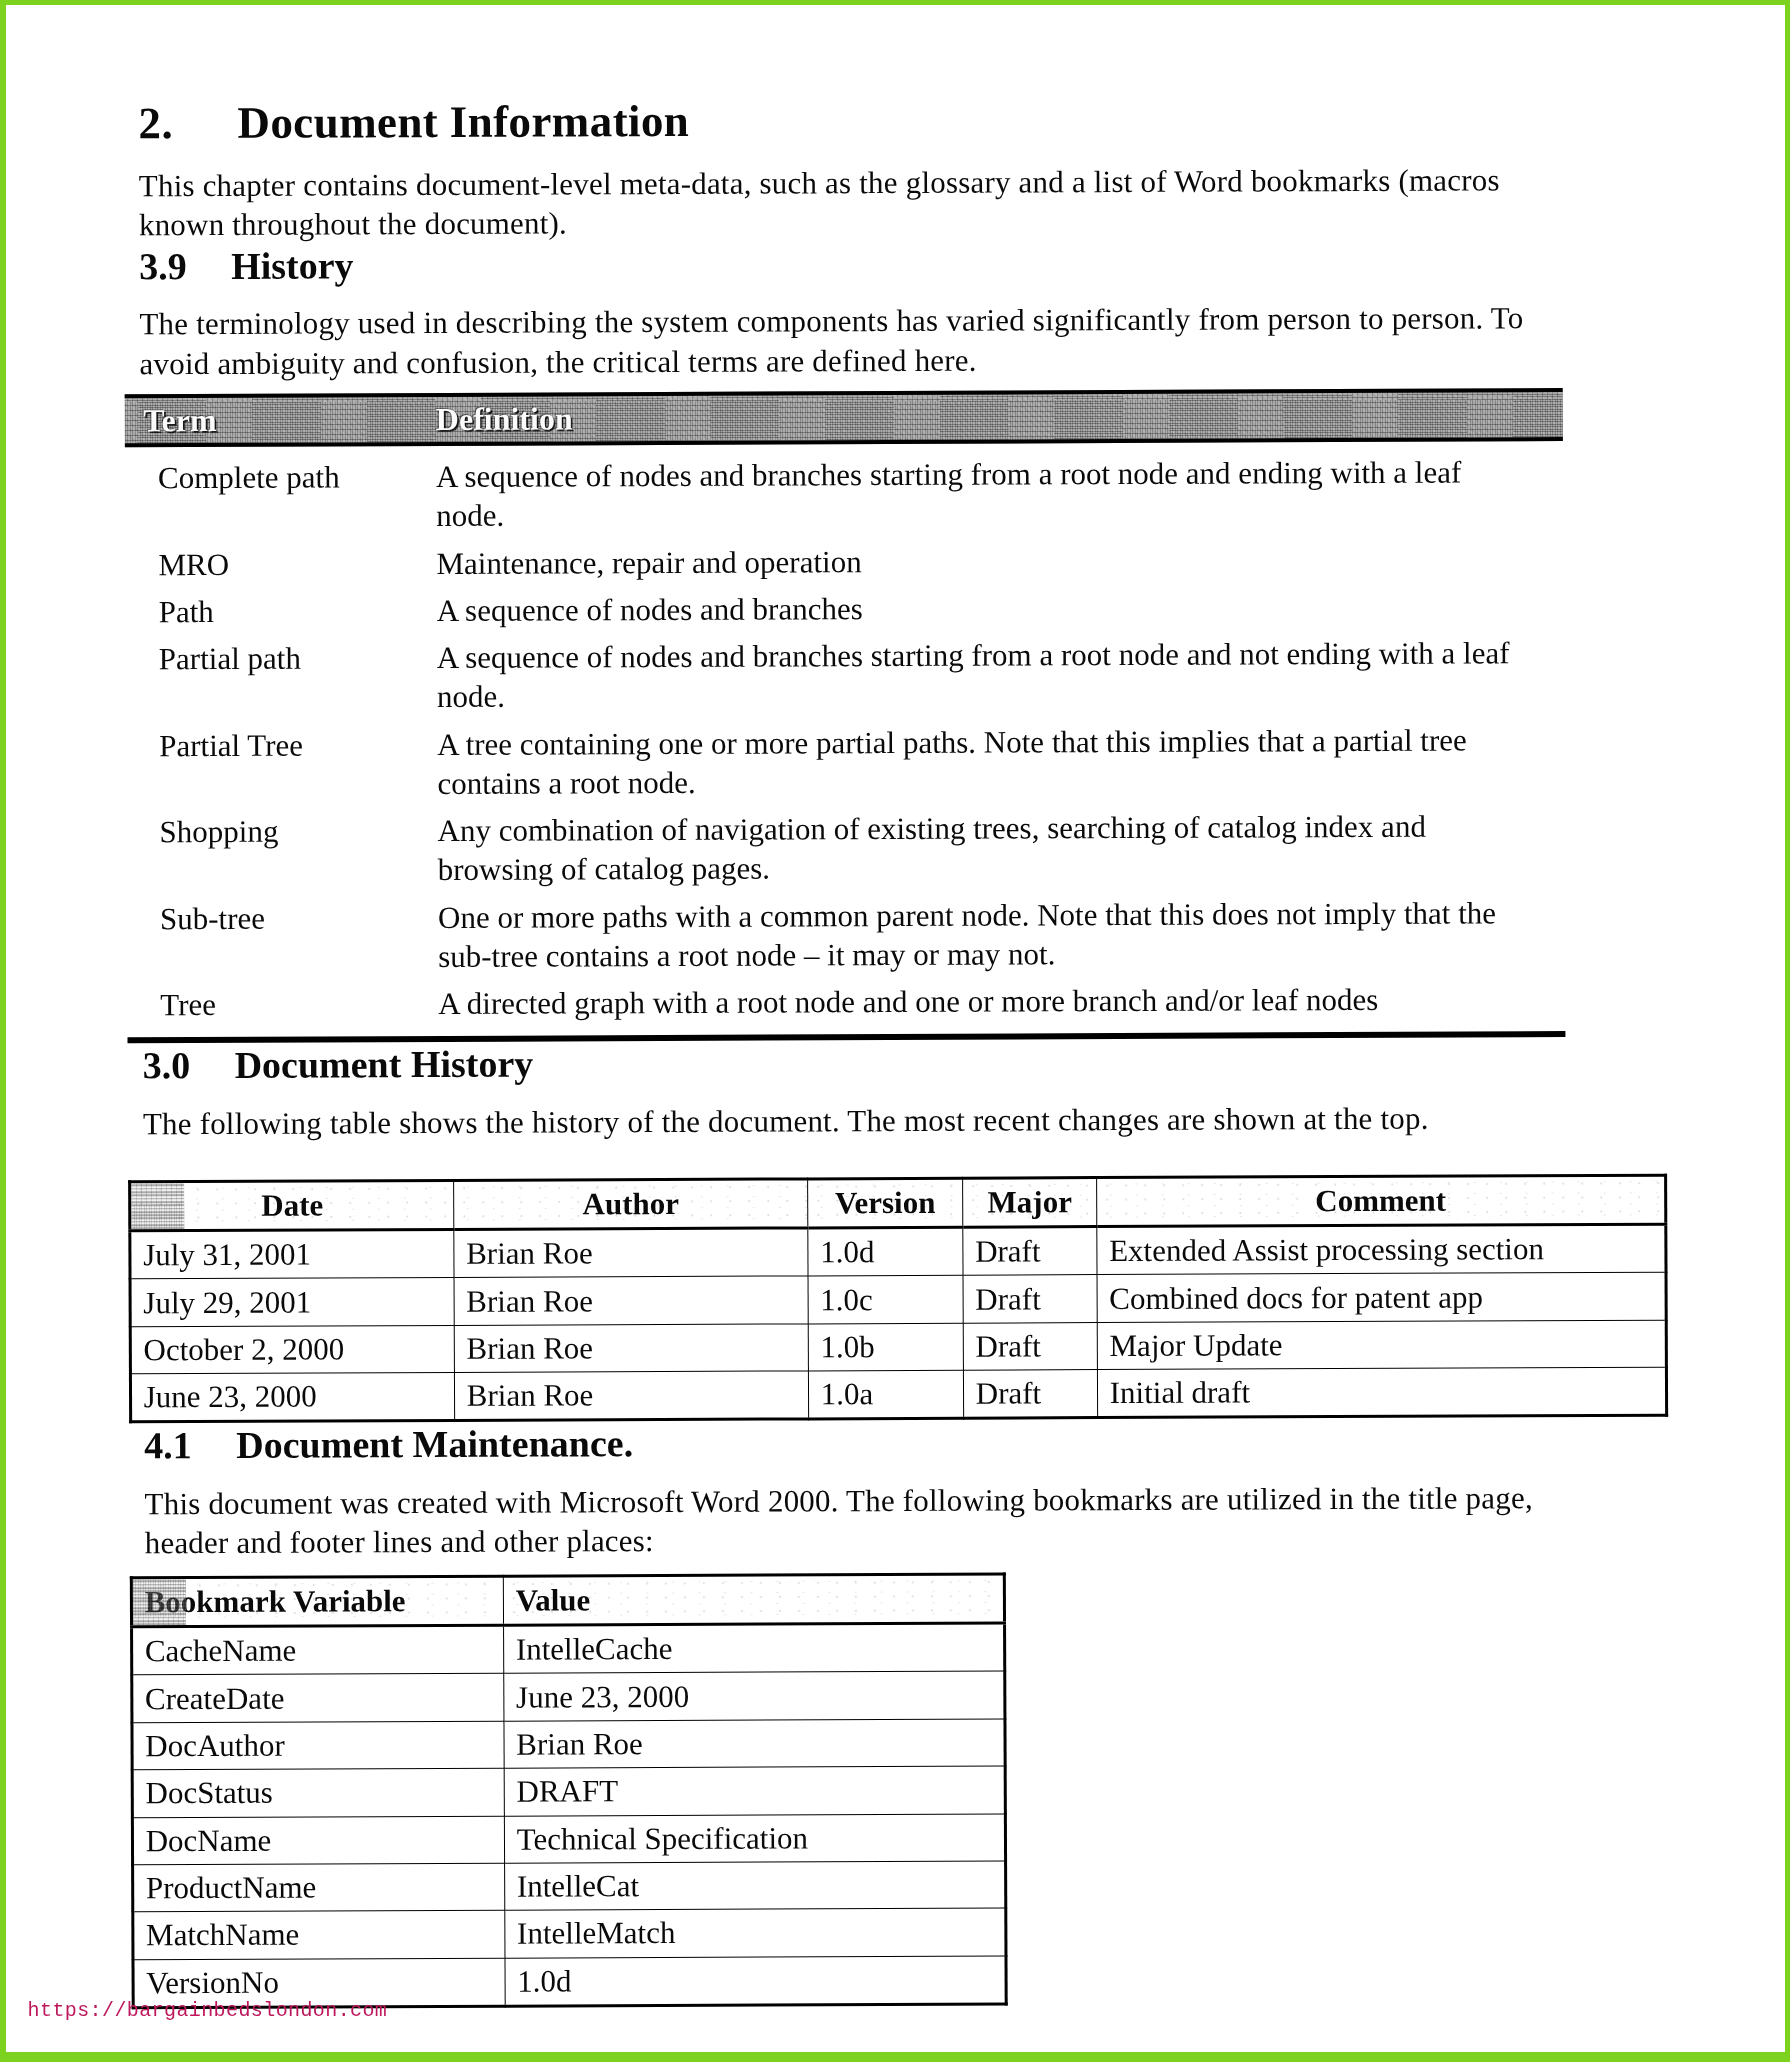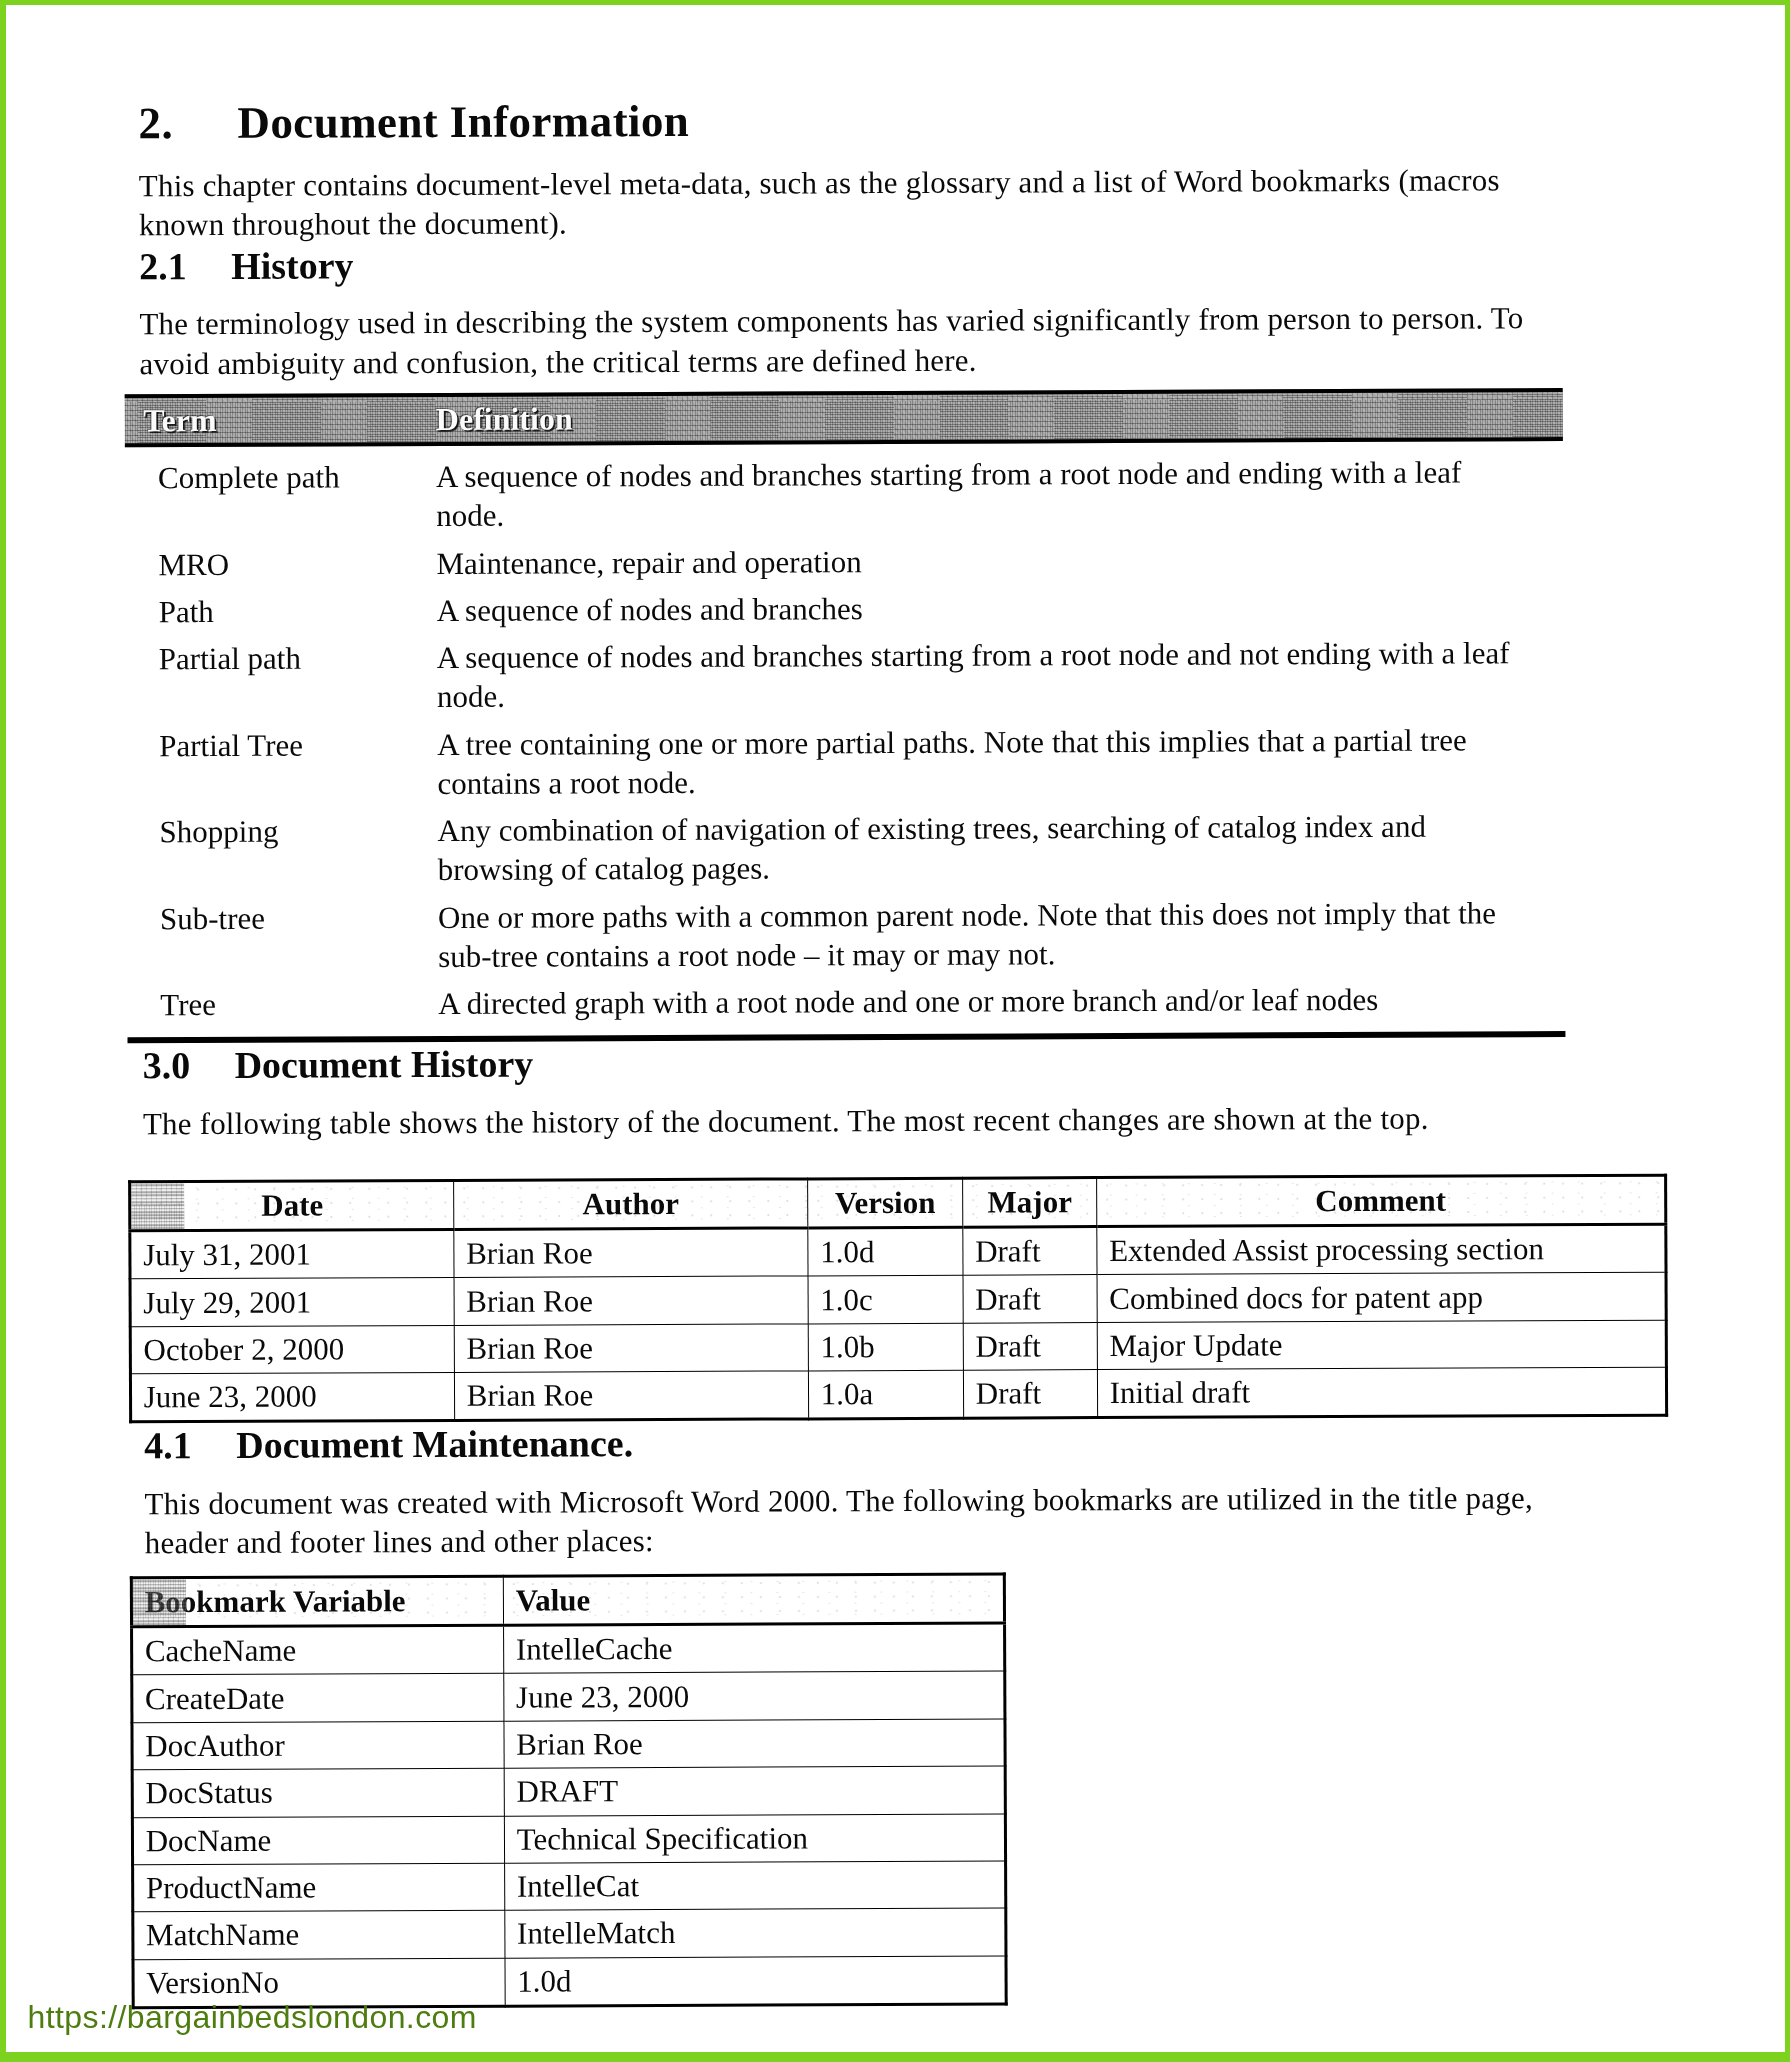--- a/index.html
+++ b/index.html
@@ -85,35 +85,35 @@
   .hist col.c-comment{width:569px;}
   .hist thead th{text-align:center;}
   
   .bmark{width:873px;margin-top:13.4px;}
   .bmark col.c-var{width:372px;}
   .bmark col.c-val{width:501px;}
   .bmark th,.bmark td{height:41px;}
   
   .url{
     position:absolute;left:27.6px;top:1999px;z-index:60;
-    font-family:Liberation Sans, sans-serif;
-    font-size:32px;color:#4d7c0f;text-decoration:none;letter-spacing:0.4px;
+    font-family:Liberation Mono, monospace;
+    font-size:20px;color:#be185d;text-decoration:none;letter-spacing:0.4px;
   }
 </style>
 </head>
 <body>
 
 <div class="frame"></div>
 
 <div class="scan">
 
   <h1 class="chapter"><span class="num">2.</span><span>Document Information</span></h1>
   <p class="body w-chapter">This chapter contains document-level meta-data, such as the glossary and a list of Word bookmarks (macros known throughout the document).</p>
 
-  <h2 class="sect sp-gloss"><span class="num">2.1</span><span>History</span></h2>
+  <h2 class="sect sp-gloss"><span class="num">3.9</span><span>History</span></h2>
   <p class="body w-gloss">The terminology used in describing the system components has varied significantly from person to person.  To avoid ambiguity and confusion, the critical terms are defined here.</p>
 
   <div class="gloss">
     <div class="gloss-head">
       <div class="hterm">Term</div>
       <div class="hdef">Definition</div>
     </div>
     <div class="gloss-body">
       <div class="gloss-row">
         <div class="term">Complete path</div>

